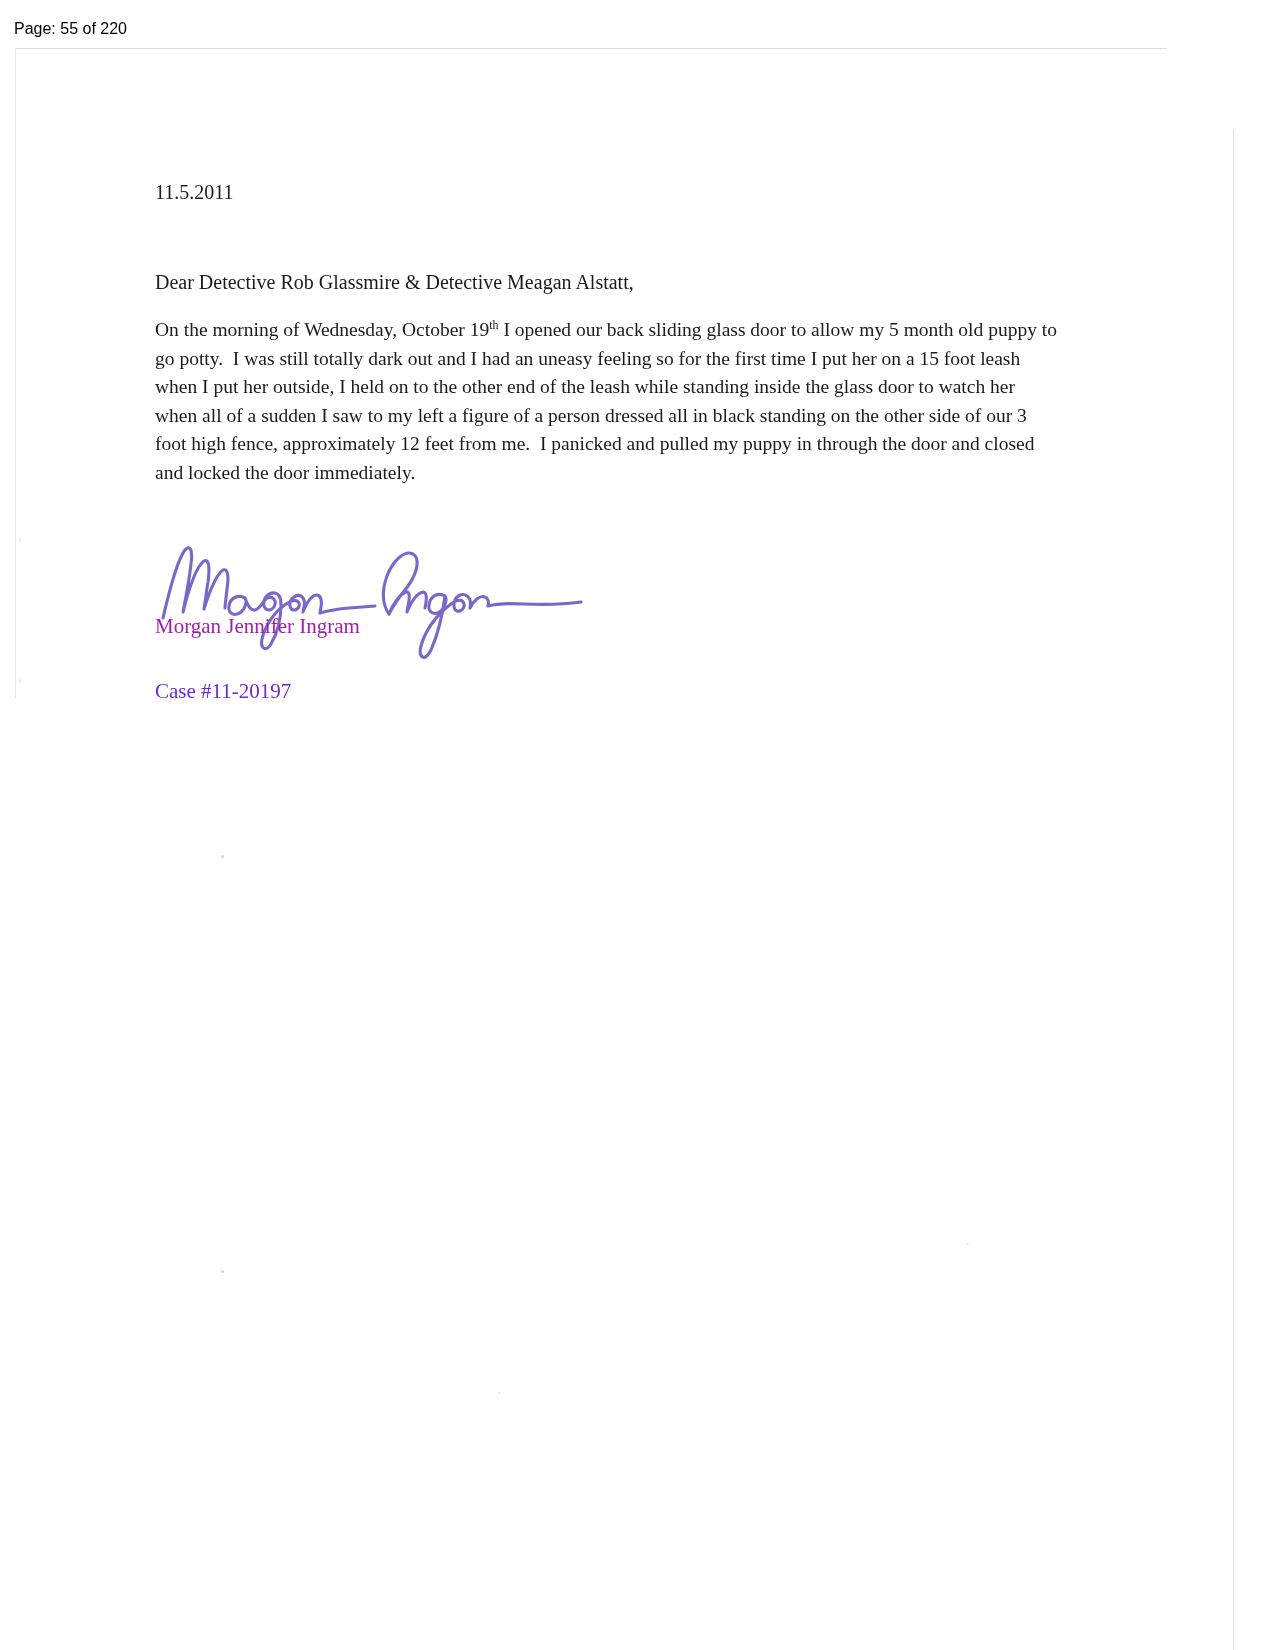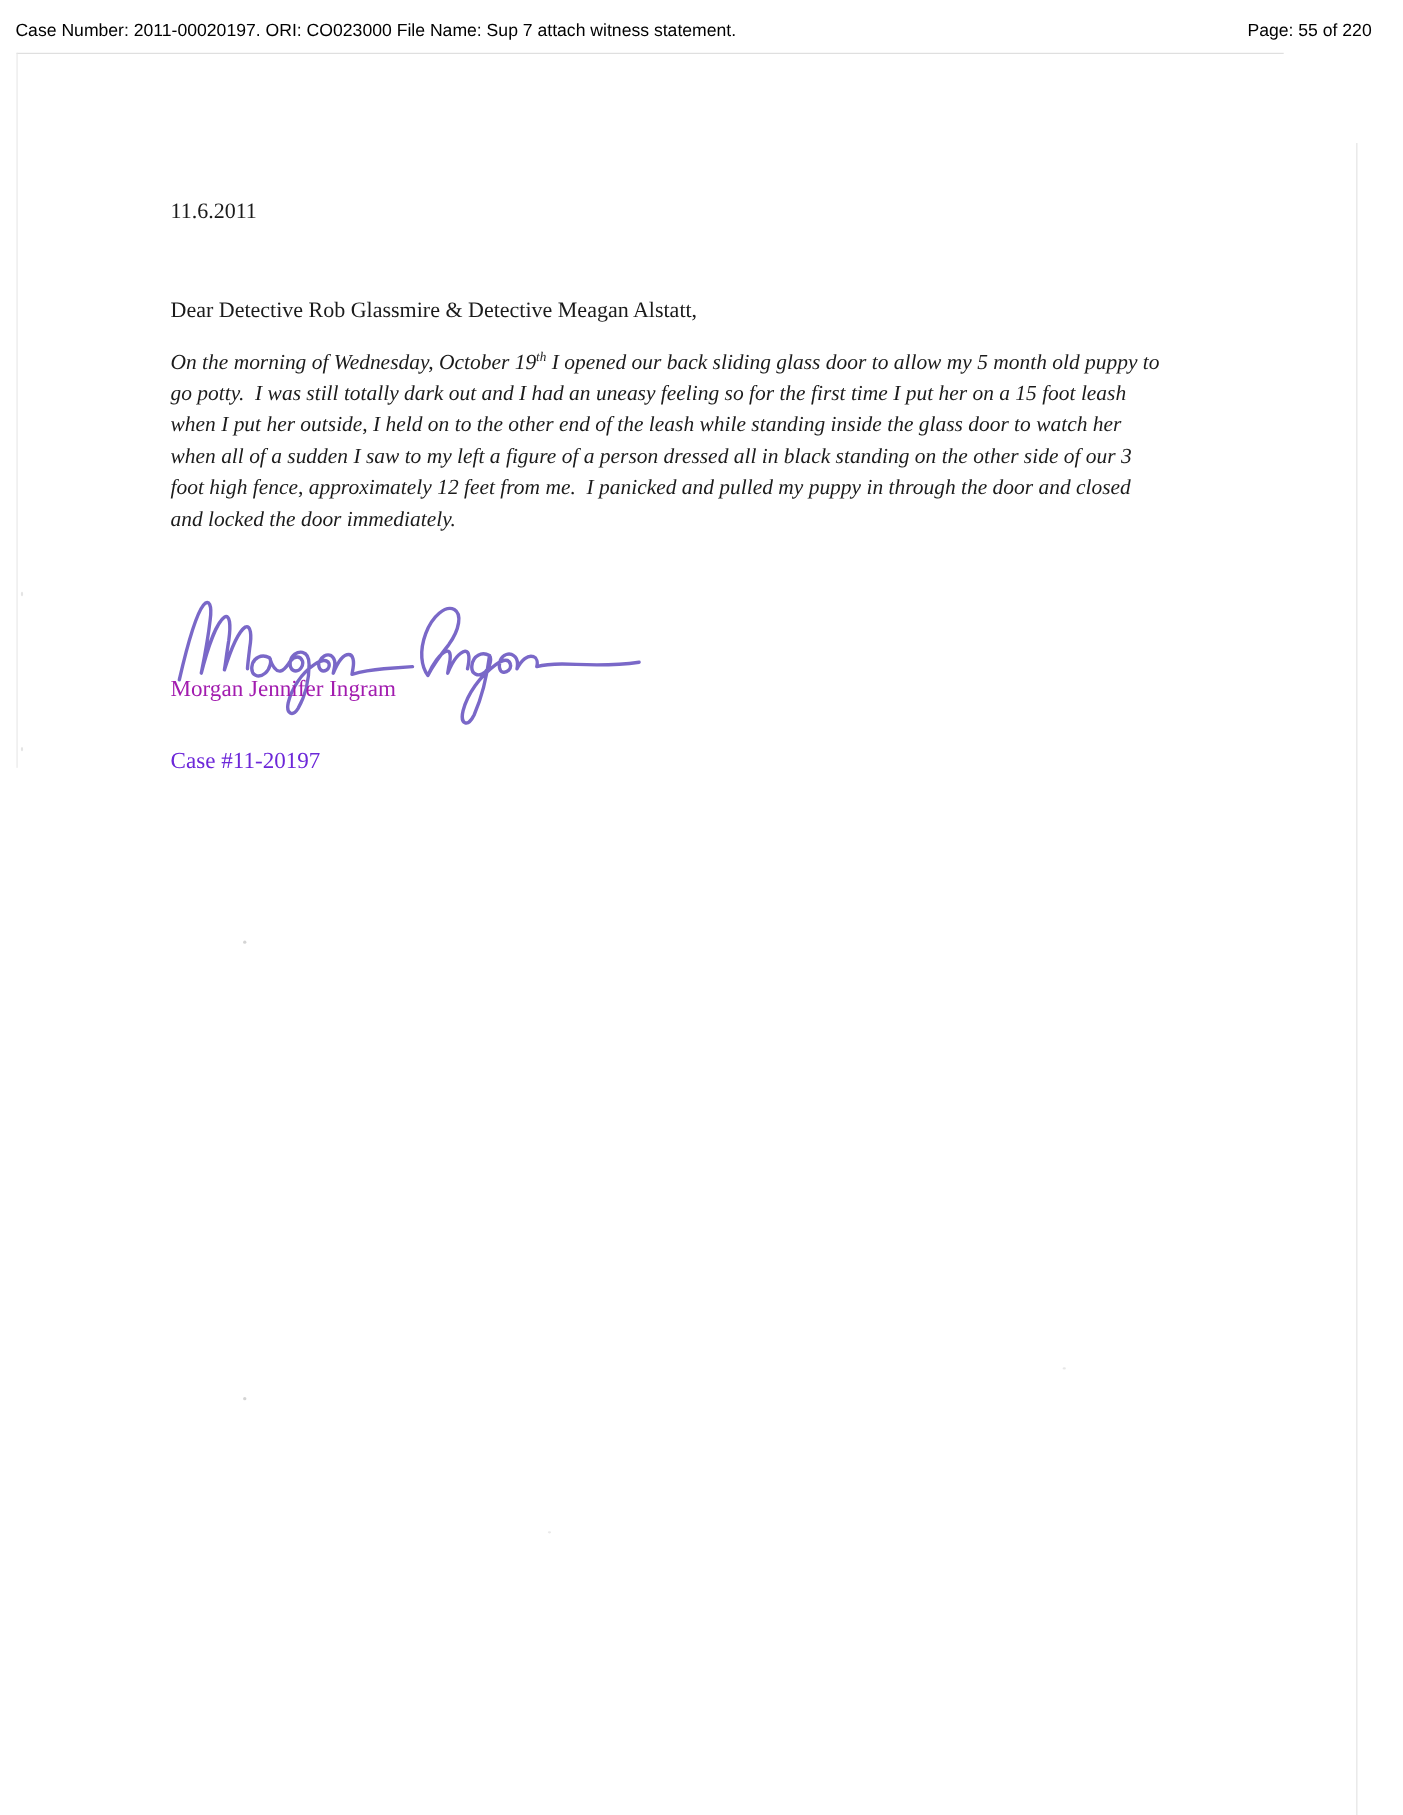--- a/index.html
+++ b/index.html
@@ -62,21 +62,20 @@
     font-size: 20px;
     text-align: center;
   }
   .letter-paragraph {
     position: absolute; left: 0; top: 316px;
     width: 902px;
     font-size: 19.5px;
     line-height: 28.5px;
     white-space: pre-wrap;
     text-align: left;
-    font-style: italic;
   }
   .letter-paragraph sup {
     font-size: 12px;
     line-height: 0;
     vertical-align: 7px;
   }
   .signature-wrap {
     position: absolute; left: 157px; top: 534px;
     width: 430px; height: 140px;
     pointer-events: none;
@@ -94,36 +93,35 @@
     font-size: 21px;
     color: #6d28d9;
   }
 </style>
 </head>
 <body>
 
 <div class="page">
 
   <div class="viewer-header">
-    <span>Case Number: 2011-00020197. ORI: CO023000 File Name: Sup 7 attach witness statement.</span>
     <span>Page: 55 of 220</span>
   </div>
 
   <div class="scan-edge-top"></div>
   <div class="scan-edge-left"></div>
   <div class="scan-edge-right"></div>
   <div class="speck s1"></div>
   <div class="speck s2"></div>
   <div class="speck s3"></div>
   <div class="speck s4"></div>
   <div class="speck s5"></div>
   <div class="speck s6"></div>
 
   <div class="letter">
-    <div class="letter-date">11.6.2011</div>
+    <div class="letter-date">11.5.2011</div>
     <div class="letter-salutation">Dear Detective Rob Glassmire &amp; Detective Meagan Alstatt,</div>
     <p class="letter-paragraph"><span>On the morning of Wednesday, October 19</span><sup>th</sup><span> I opened our back sliding glass door to allow my 5 month old puppy to go potty.  I was still totally dark out and I had an uneasy feeling so for the first time I put her on a 15 foot leash when I put her outside, I held on to the other end of the leash while standing inside the glass door to watch her when all of a sudden I saw to my left a figure of a person dressed all in black standing on the other side of our 3 foot high fence, approximately 12 feet from me.  I panicked and pulled my puppy in through the door and closed and locked the door immediately.</span></p>
   </div>
 
   <div class="signature-wrap" title="Morgan Ingram">
     <svg width="430" height="140" viewBox="0 0 430 140" fill="none" stroke-width="3.1" stroke-linecap="round" stroke-linejoin="round">
 
       <path d="M6 84 C12 58 20 26 28 16 C33 10 36 16 34 30 C32 48 28 68 26 78 C32 54 40 32 47 27 C52 24 53 34 51 48 C49 60 48 70 47 75 C53 56 60 40 66 36 C71 34 72 43 70 55 C69 64 68 71 68 74" stroke="#7a68c8"></path>
 
       <path d="M88 64 C81 60 73 64 72 72 C71 80 78 83 84 78 C89 74 90 66 88 64 C90 70 93 77 98 76 C102 75 104 71 107 67 C111 62 116 62 118 67 C119 71 116 76 112 76 C108 76 106 72 107 67 C108 62 113 58 118 59 C122 60 124 64 124 70 C124 82 121 98 114 110 C109 118 103 115 105 105 C108 92 117 78 129 70 C135 66 140 65 142 69 C143 72 141 76 137 76 C134 76 132 72 133 68 C135 63 140 60 144 62 C147 64 148 68 147 73 L146 78 C150 68 155 61 160 61 C164 61 165 67 164 73 L163 79 C170 77 180 75 192 74 L218 72" stroke="#7a68c8"></path>

